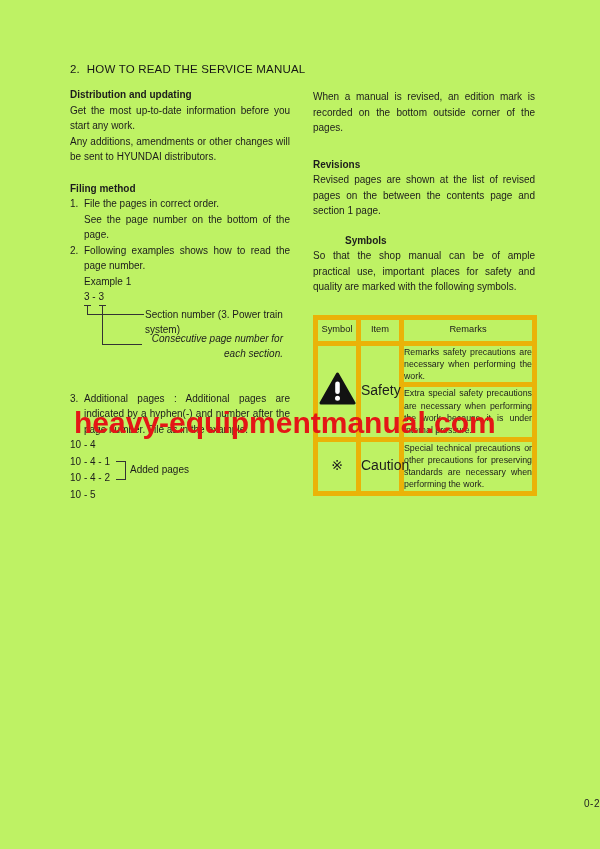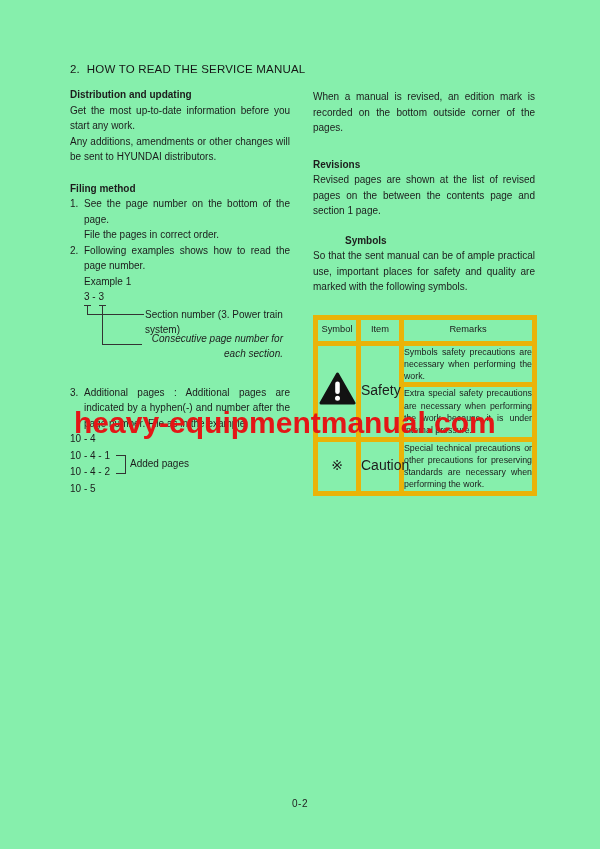--- a/index.html
+++ b/index.html
@@ -1,17 +1,17 @@
 <!DOCTYPE html>
 <html><head>
 <meta charset="utf-8">
 <style>
   html,body { margin:0; padding:0; background:#ffffff; }
   .page {
-    position:relative; width:600px; height:849px; background:#86efac;
+    position:relative; width:600px; height:849px; background:#bef264;
     font-family:"Liberation Sans","DejaVu Sans",sans-serif; color:#1c1c1c;
     overflow:hidden;
   }
   .title {
     position:absolute; left:70px; top:63px;
     font-size:11.5px; letter-spacing:0.2px; color:#161616; white-space:pre;
   }
   .col { position:absolute; font-size:10px; line-height:15.5px; }
   .col-left  { left:70px;  top:87px; width:220px; }
   .col-right { left:313px; top:89px; width:222px; }
@@ -19,21 +19,21 @@
   .h-suffix { font-weight:normal; }
   p { margin:0; text-align:justify; }
   .mt-filing    { margin-top:16px; }
   .mt-revisions { margin-top:21px; }
   .mt-symbols   { margin-top:14px;margin-left:32px; }
   .li { display:flex; }
   .li-num { flex:0 0 14px; width:14px; }
   .li-body { flex:1; min-width:0; }
   .example-code { text-align:left; }
   
-  .diagram { position:relative; height:66px; margin-bottom:14px; }
+  .diagram { position:relative; height:66px; margin-bottom:20px; }
   .dg-line { position:absolute; }
   .tick-a  { left:0;  top:1; width:7px;  border-top:1px solid #333; }
   .tick-b  { left:15px; top:1; width:7px; border-top:1px solid #333; }
   .elbow-a { left:3px;  top:1px; width:56px; height:8px;  border-left:1px solid #333; border-bottom:1px solid #333; }
   .elbow-b { left:18px; top:1px; width:39px; height:38px; border-left:1px solid #333; border-bottom:1px solid #333; }
   .dg-label-a { position:absolute; left:61px; top:2px;  width:148px; text-align:left; }
   .dg-label-b { position:absolute; left:57px; top:26px; width:142px; text-align:right;font-style:italic; }
   
   .added { position:relative; line-height:16.5px; }
   .added-line { white-space:pre; }
@@ -52,43 +52,43 @@
   td.cell-item { text-align:center; vertical-align:middle; font-size:14px; }
   td.cell-remarks { font-size:8.8px; line-height:12.3px; padding:3px 4px 4px 4px; text-align:justify; vertical-align:top; }
   .caution-glyph { font-family:"DejaVu Sans",sans-serif; font-size:14px; }
   
   .watermark {
     position:absolute; left:74px; top:406px; width:452px; z-index:5;
     font-size:30px; font-weight:bold; letter-spacing:0; white-space:nowrap;
     color:#e41616; pointer-events:none;
   }
   .page-number {
-    position:absolute; left:0; right:0; top:798px; text-align:center;
+    position:absolute; left:0; right:0; top:798px; text-align:right;
     font-size:10px; letter-spacing:0.5px; color:#222;
   }
 </style>
 </head>
 <body>
 
 <div class="page">
 
   <div class="title">2.  HOW TO READ THE SERVICE MANUAL</div>
 
   <div class="col col-left">
     <div class="h">Distribution and updating</div>
     <p>Get the most up-to-date information before you start any work.</p>
     <p>Any additions, amendments or other changes will be sent to HYUNDAI distributors.</p>
 
     <div class="h mt-filing">Filing method</div>
 
     <div class="li">
       <span class="li-num">1.</span>
       <div class="li-body">
+        <p>File the pages in correct order.</p>
         <p>See the page number on the bottom of the page.</p>
-        <p>File the pages in correct order.</p>
       </div>
     </div>
 
     <div class="li">
       <span class="li-num">2.</span>
       <div class="li-body">
         <p>Following examples shows how to read the page number.</p>
         <p class="example-code">Example 1</p>
         <div class="example-code">3 - 3</div>
         <div class="diagram">
@@ -119,21 +119,21 @@
     </div>
   </div>
 
   <div class="col col-right">
     <p>When a manual is revised, an edition mark is recorded on the bottom outside corner of the pages.</p>
 
     <div class="h mt-revisions">Revisions</div>
     <p>Revised pages are shown at the list of revised pages on the between the contents page and section 1 page.</p>
 
     <div class="h mt-symbols">Symbols</div>
-    <p>So that the sent manual can be of ample practical use, important places for safety and quality are marked with the following symbols.</p>
+    <p>So that the shop manual can be of ample practical use, important places for safety and quality are marked with the following symbols.</p>
 
     <table class="symbols">
       <colgroup>
           <col class="c-sym">
           <col class="c-item">
           <col>
         </colgroup>
       <tbody>
           <tr>
         <th>Symbol</th>
@@ -142,21 +142,21 @@
       </tr>
       <tr>
         <td class="cell-sym" rowspan="2">
           <svg width="37" height="33" viewBox="0 0 37 33">
             <path d="M18.5 2 L35 31 L2 31 Z" fill="#121212" stroke="#121212" stroke-width="3" stroke-linejoin="round"></path>
             <rect x="16.2" y="9.5" width="4.6" height="12.5" rx="2.3" fill="#ffffff"></rect>
             <circle cx="18.5" cy="26.3" r="2.5" fill="#ffffff"></circle>
           </svg>
         </td>
         <td class="cell-item" rowspan="2">Safety</td>
-        <td class="cell-remarks">Symbols safety precautions are necessary when performing the work.</td>
+        <td class="cell-remarks">Remarks safety precautions are necessary when performing the work.</td>
       </tr>
       <tr>
         <td class="cell-remarks">Extra special safety precautions are necessary when performing the work because it is under internal pressure.</td>
       </tr>
       <tr>
         <td class="cell-sym"><span class="caution-glyph">※</span></td>
         <td class="cell-item">Caution</td>
         <td class="cell-remarks">Special technical precautions or other precautions for preserving standards are necessary when performing the work.</td>
       </tr>
     </tbody>

